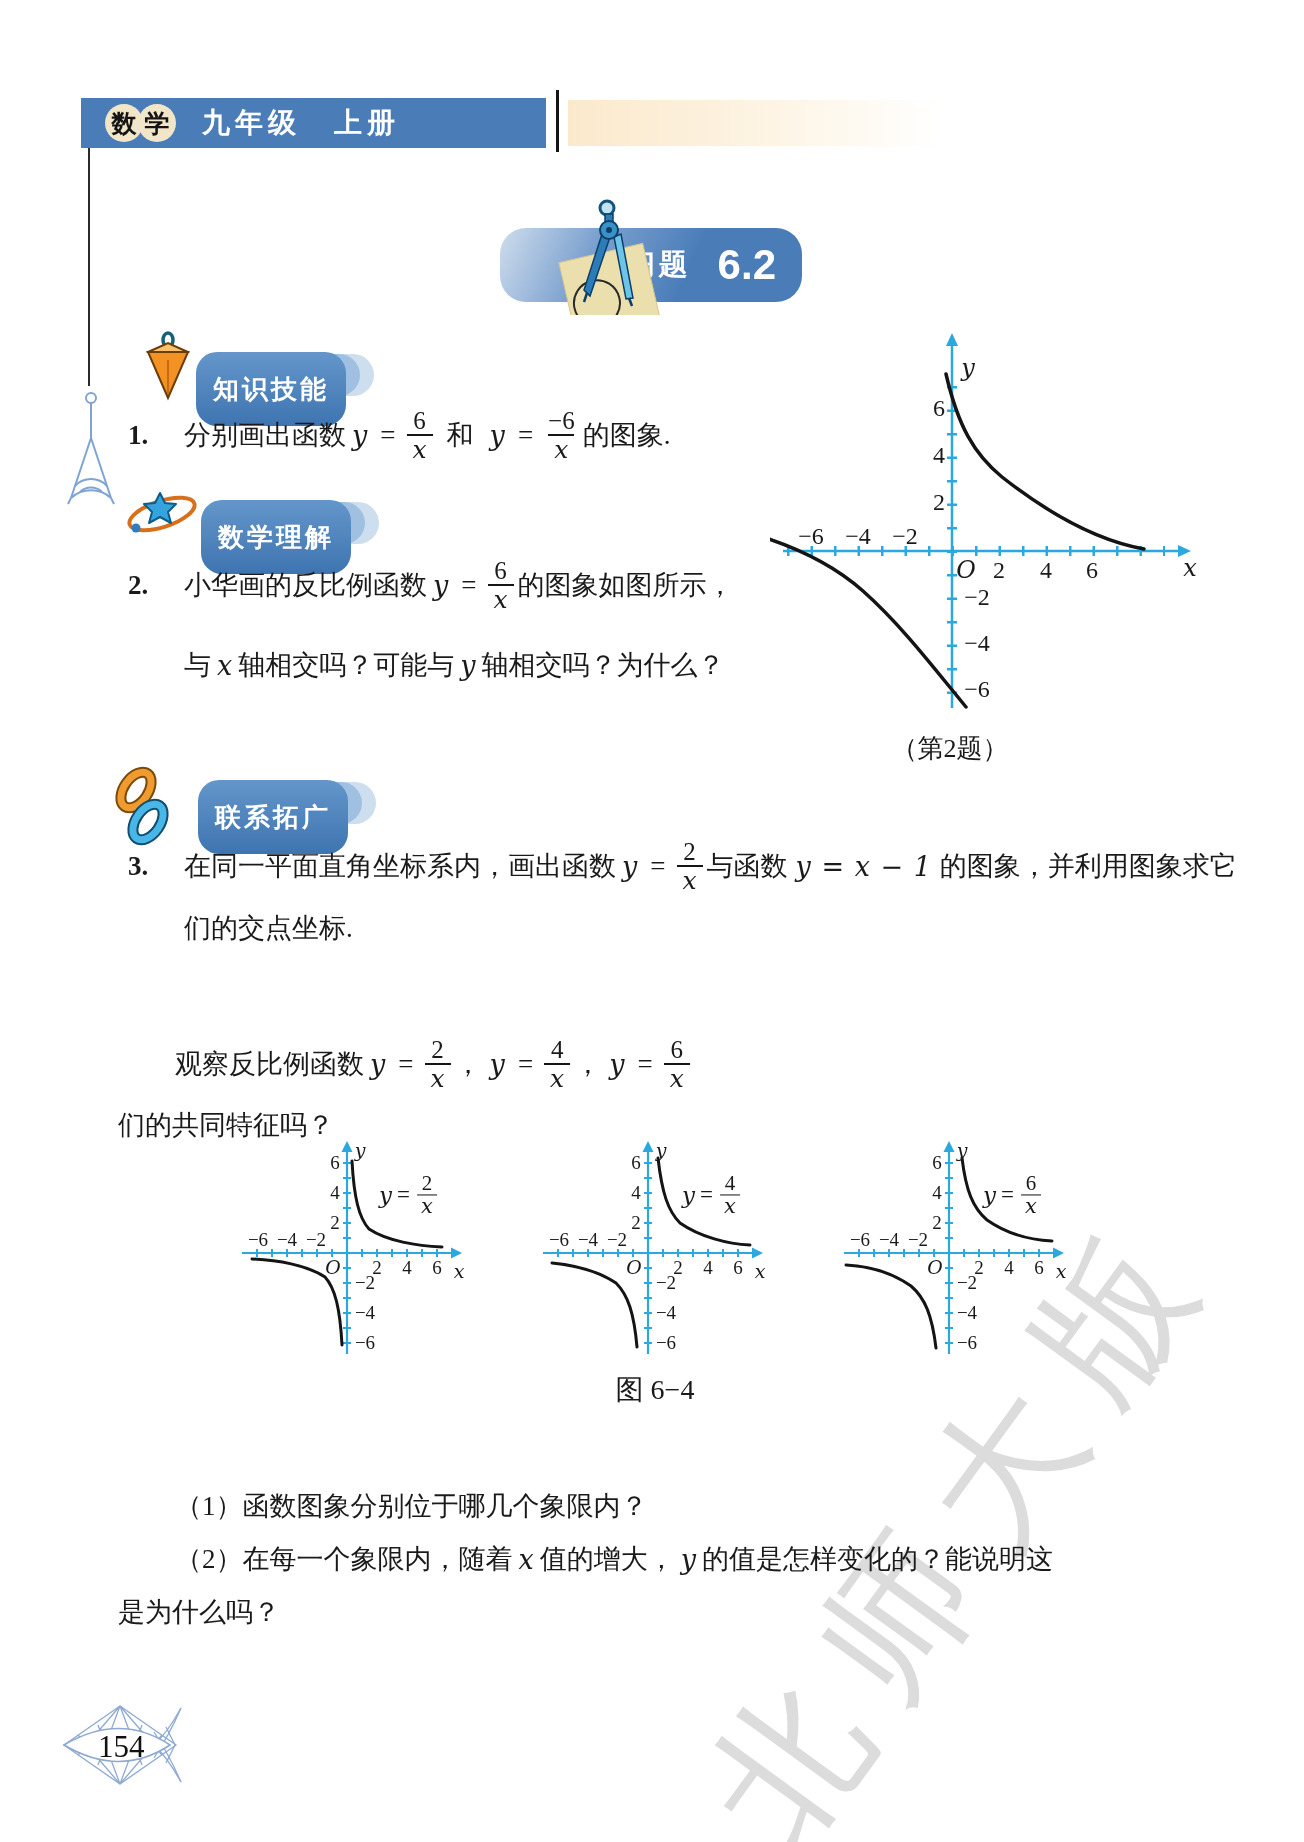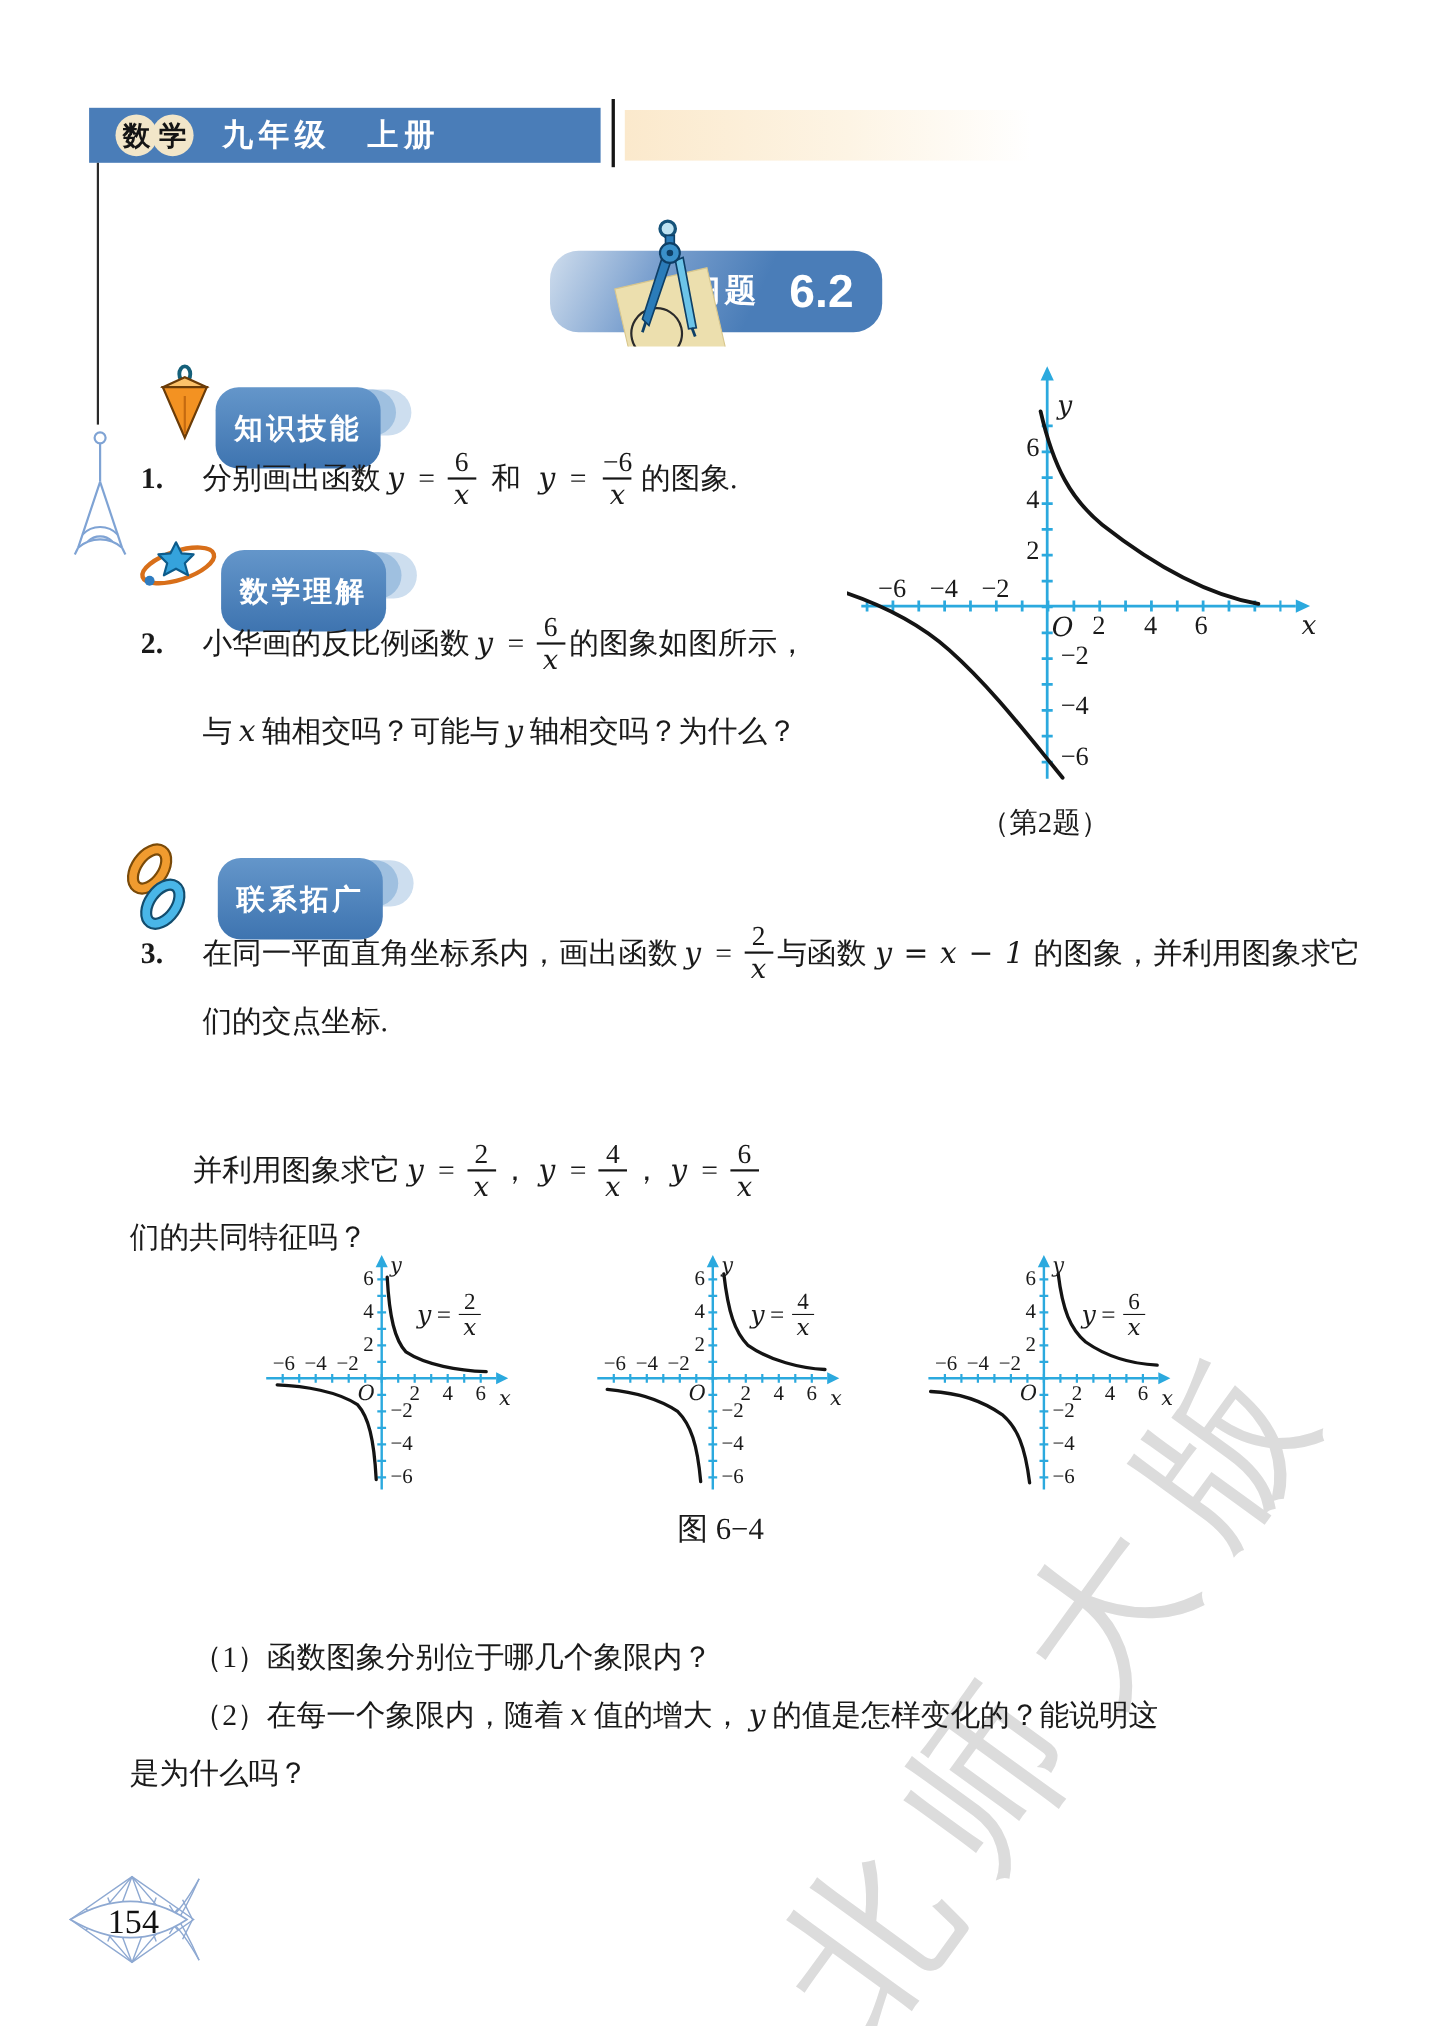--- a/index.html
+++ b/index.html
@@ -226,21 +226,21 @@
     </span>
     <span>与函数</span>
     <span class="expr">y = x − 1</span>
     <span>的图象，并利用图象求它</span>
   </div>
   <div class="row" style="left:184px;top:906px">
     <span>们的交点坐标.</span>
   </div>
 
   <div class="row" style="left:175px;top:1042px">
-    <span>并利用图象求它</span>
+    <span>观察反比例函数</span>
     <span class="mv">y</span>
     <span class="eq">=</span>
     <span class="frac">
         <span class="fn">2</span>
         <span class="fd">x</span>
       </span>
     <span class="comma">，</span>
     <span class="mv">y</span>
     <span class="eq">=</span>
     <span class="frac">

